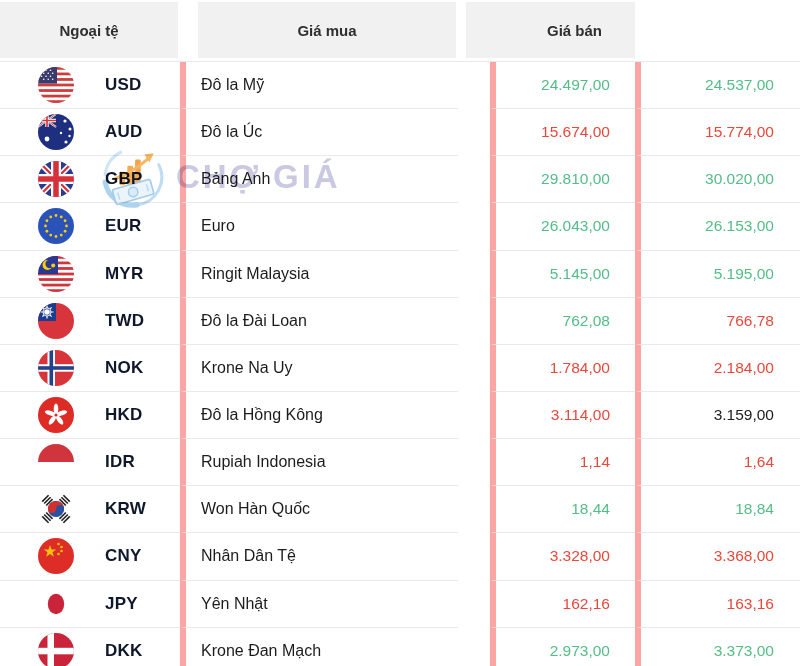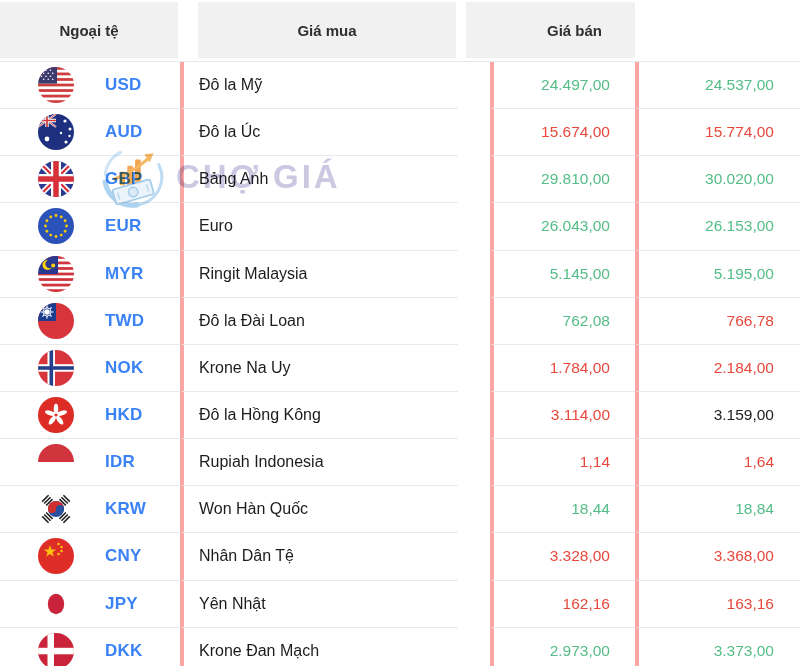--- a/index.html
+++ b/index.html
@@ -14,25 +14,25 @@
   .hc2 {margin-left:2px; margin-right:2px;}
   .hc3 {margin-left:18px; margin-right:2px;}
   .hc4 {margin-left:8px;padding-left:48px;}
 
   
   .tbody {display:grid; grid-template-columns:180px 278px 177px 165px; margin-top:3px;
           border-top:1px solid #e9e9ea;}
   .row {display:contents;}
   .cell {height:47.15px; box-sizing:border-box; border-bottom:1px solid #e9e9ea;
          display:flex; align-items:center; font-size:16px; color:#1c1c1e; background:transparent;}
-  .c-name,.c-buy,.c-sell {border-left:4px solid #fca5a5;}
+  .c-name,.c-buy,.c-sell {border-left:6px solid #fca5a5;}
   .c-cur {padding-left:38px;}
   .flag {width:36px; height:36px; border-radius:50%; overflow:hidden; flex:0 0 36px; display:block;}
   .flag svg {display:block; width:36px; height:36px;}
-  .code {margin-left:31px; font-weight:bold; font-size:17px; color:#3b82f6; letter-spacing:.2px; cursor:pointer;}
+  .code {margin-left:31px; font-weight:bold; font-size:17px; color:#0f172a; letter-spacing:.2px; cursor:pointer;}
   .c-name {padding-left:15px;}
   .c-buy  {justify-content:flex-end; padding-right:25px; font-size:15.5px;margin-left:32px;}
   .c-sell {justify-content:flex-end; padding-right:26px; font-size:15.5px;text-align:right;}
   .t-up   {color:#54bd87;}
   .t-down {color:#e8483b;}
   .t-flat {color:#1c1c1e;}
 
   
   .watermark {position:absolute; left:100px; top:144px; display:flex; align-items:center; gap:10px;
               mix-blend-mode:multiply; opacity:.95; pointer-events:none; z-index:5;}

